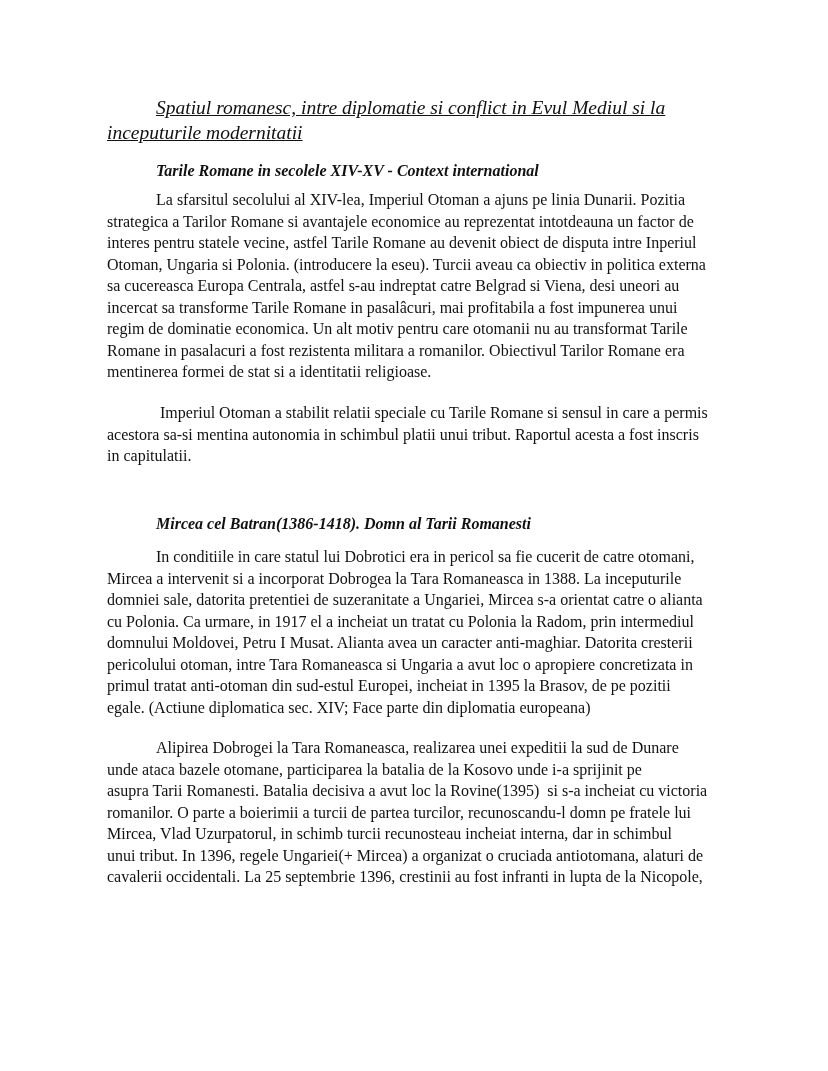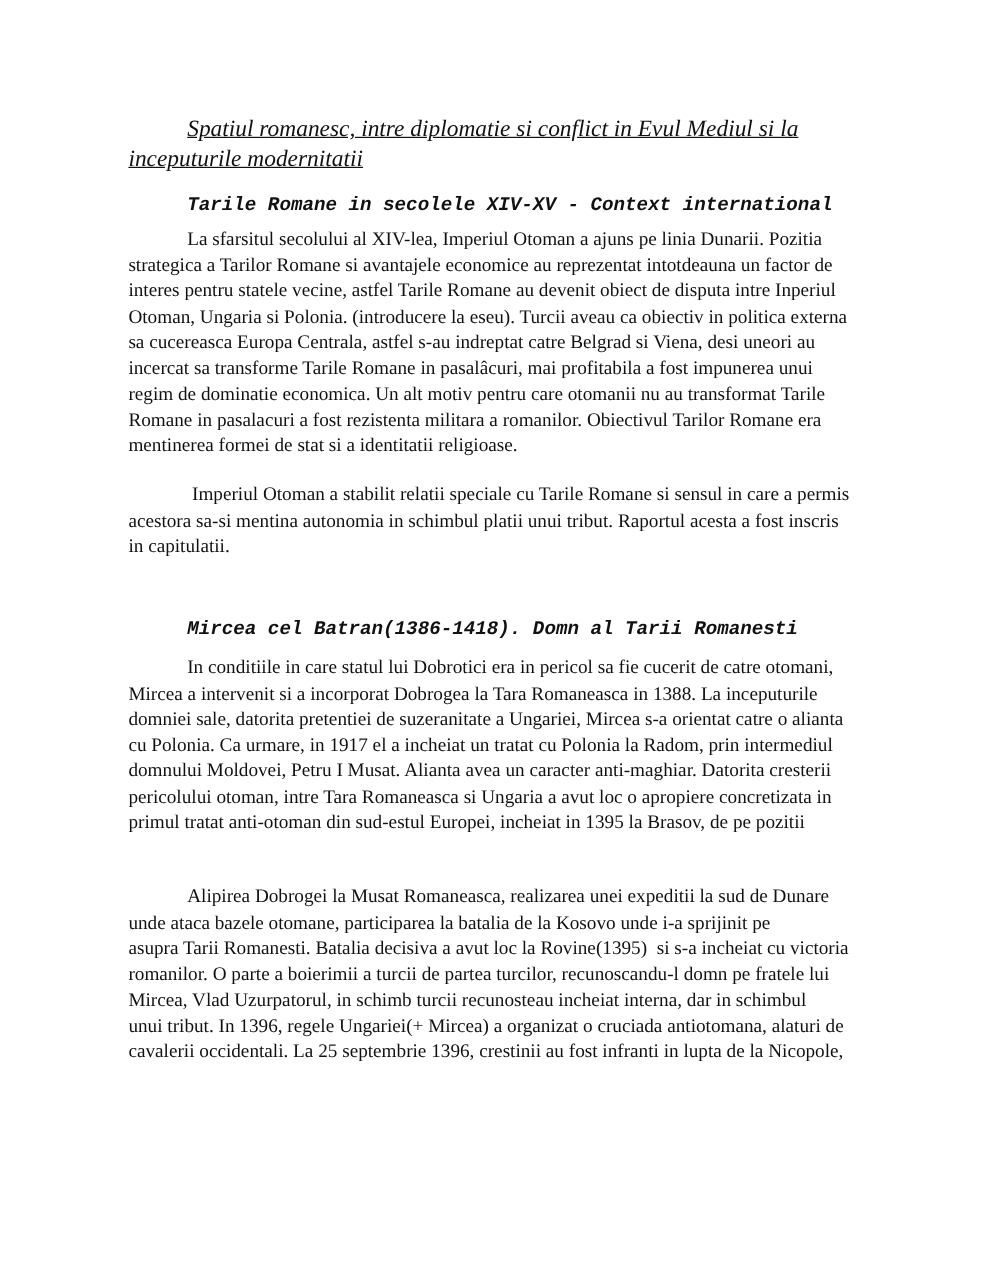--- a/index.html
+++ b/index.html
@@ -9,21 +9,21 @@
     background: #ffffff; color: #111111;
     font-family: "Liberation Serif", "DejaVu Serif", serif;
   }
   .title {
     position: absolute; left: 107px; top: 95px; width: 610px;
     font-size: 19.5px; line-height: 25px; font-style: italic;
     text-decoration: underline; text-indent: 49px; margin: 0; font-weight: normal;
   }
   .heading {
     position: absolute; left: 156px; margin: 0;
-    font-size: 16px; line-height: 20px; font-weight: bold; font-style: italic; font-family: Liberation Mono, monospace;
+    font-size: 16px; line-height: 20px; font-weight: bold; font-style: italic;
   }
   .para {
     position: absolute; left: 107px; width: 612px; margin: 0;
     font-size: 16px; line-height: 21.5px; text-indent: 49px;
     text-align: left; word-spacing: 0px;
   }
   .line { display: block; white-space: nowrap; }
 </style>
 </head>
 <body>
@@ -55,24 +55,25 @@
   <h2 class="heading" style="top:514px;">Mircea cel Batran(1386-1418). Domn al Tarii Romanesti</h2>
 
   <p class="para" style="top:546px;">
     <span class="line">In conditiile in care statul lui Dobrotici era in pericol sa fie cucerit de catre otomani,</span>
     <span class="line" style="text-indent:0">Mircea a intervenit si a incorporat Dobrogea la Tara Romaneasca in 1388. La inceputurile</span>
     <span class="line" style="text-indent:0">domniei sale, datorita pretentiei de suzeranitate a Ungariei, Mircea s-a orientat catre o alianta</span>
     <span class="line" style="text-indent:0">cu Polonia. Ca urmare, in 1917 el a incheiat un tratat cu Polonia la Radom, prin intermediul</span>
     <span class="line" style="text-indent:0">domnului Moldovei, Petru I Musat. Alianta avea un caracter anti-maghiar. Datorita cresterii</span>
     <span class="line" style="text-indent:0">pericolului otoman, intre Tara Romaneasca si Ungaria a avut loc o apropiere concretizata in</span>
     <span class="line" style="text-indent:0">primul tratat anti-otoman din sud-estul Europei, incheiat in 1395 la Brasov, de pe pozitii</span>
+    <span class="line" style="text-indent:0">egale. (Actiune diplomatica sec. XIV; Face parte din diplomatia europeana)</span>
   </p>
 
   <p class="para" style="top:737px;">
-    <span class="line">Alipirea Dobrogei la Musat Romaneasca, realizarea unei expeditii la sud de Dunare</span>
+    <span class="line">Alipirea Dobrogei la Tara Romaneasca, realizarea unei expeditii la sud de Dunare</span>
     <span class="line" style="text-indent:0">unde ataca bazele otomane, participarea la batalia de la Kosovo unde i-a sprijinit pe</span>
     <span class="line" style="text-indent:0;white-space:pre">asupra Tarii Romanesti. Batalia decisiva a avut loc la Rovine(1395)  si s-a incheiat cu victoria</span>
     <span class="line" style="text-indent:0">romanilor. O parte a boierimii a turcii de partea turcilor, recunoscandu-l domn pe fratele lui</span>
     <span class="line" style="text-indent:0">Mircea, Vlad Uzurpatorul, in schimb turcii recunosteau incheiat interna, dar in schimbul</span>
     <span class="line" style="text-indent:0">unui tribut. In 1396, regele Ungariei(+ Mircea) a organizat o cruciada antiotomana, alaturi de</span>
     <span class="line" style="text-indent:0">cavalerii occidentali. La 25 septembrie 1396, crestinii au fost infranti in lupta de la Nicopole,</span>
   </p>
 
 </div>
 

